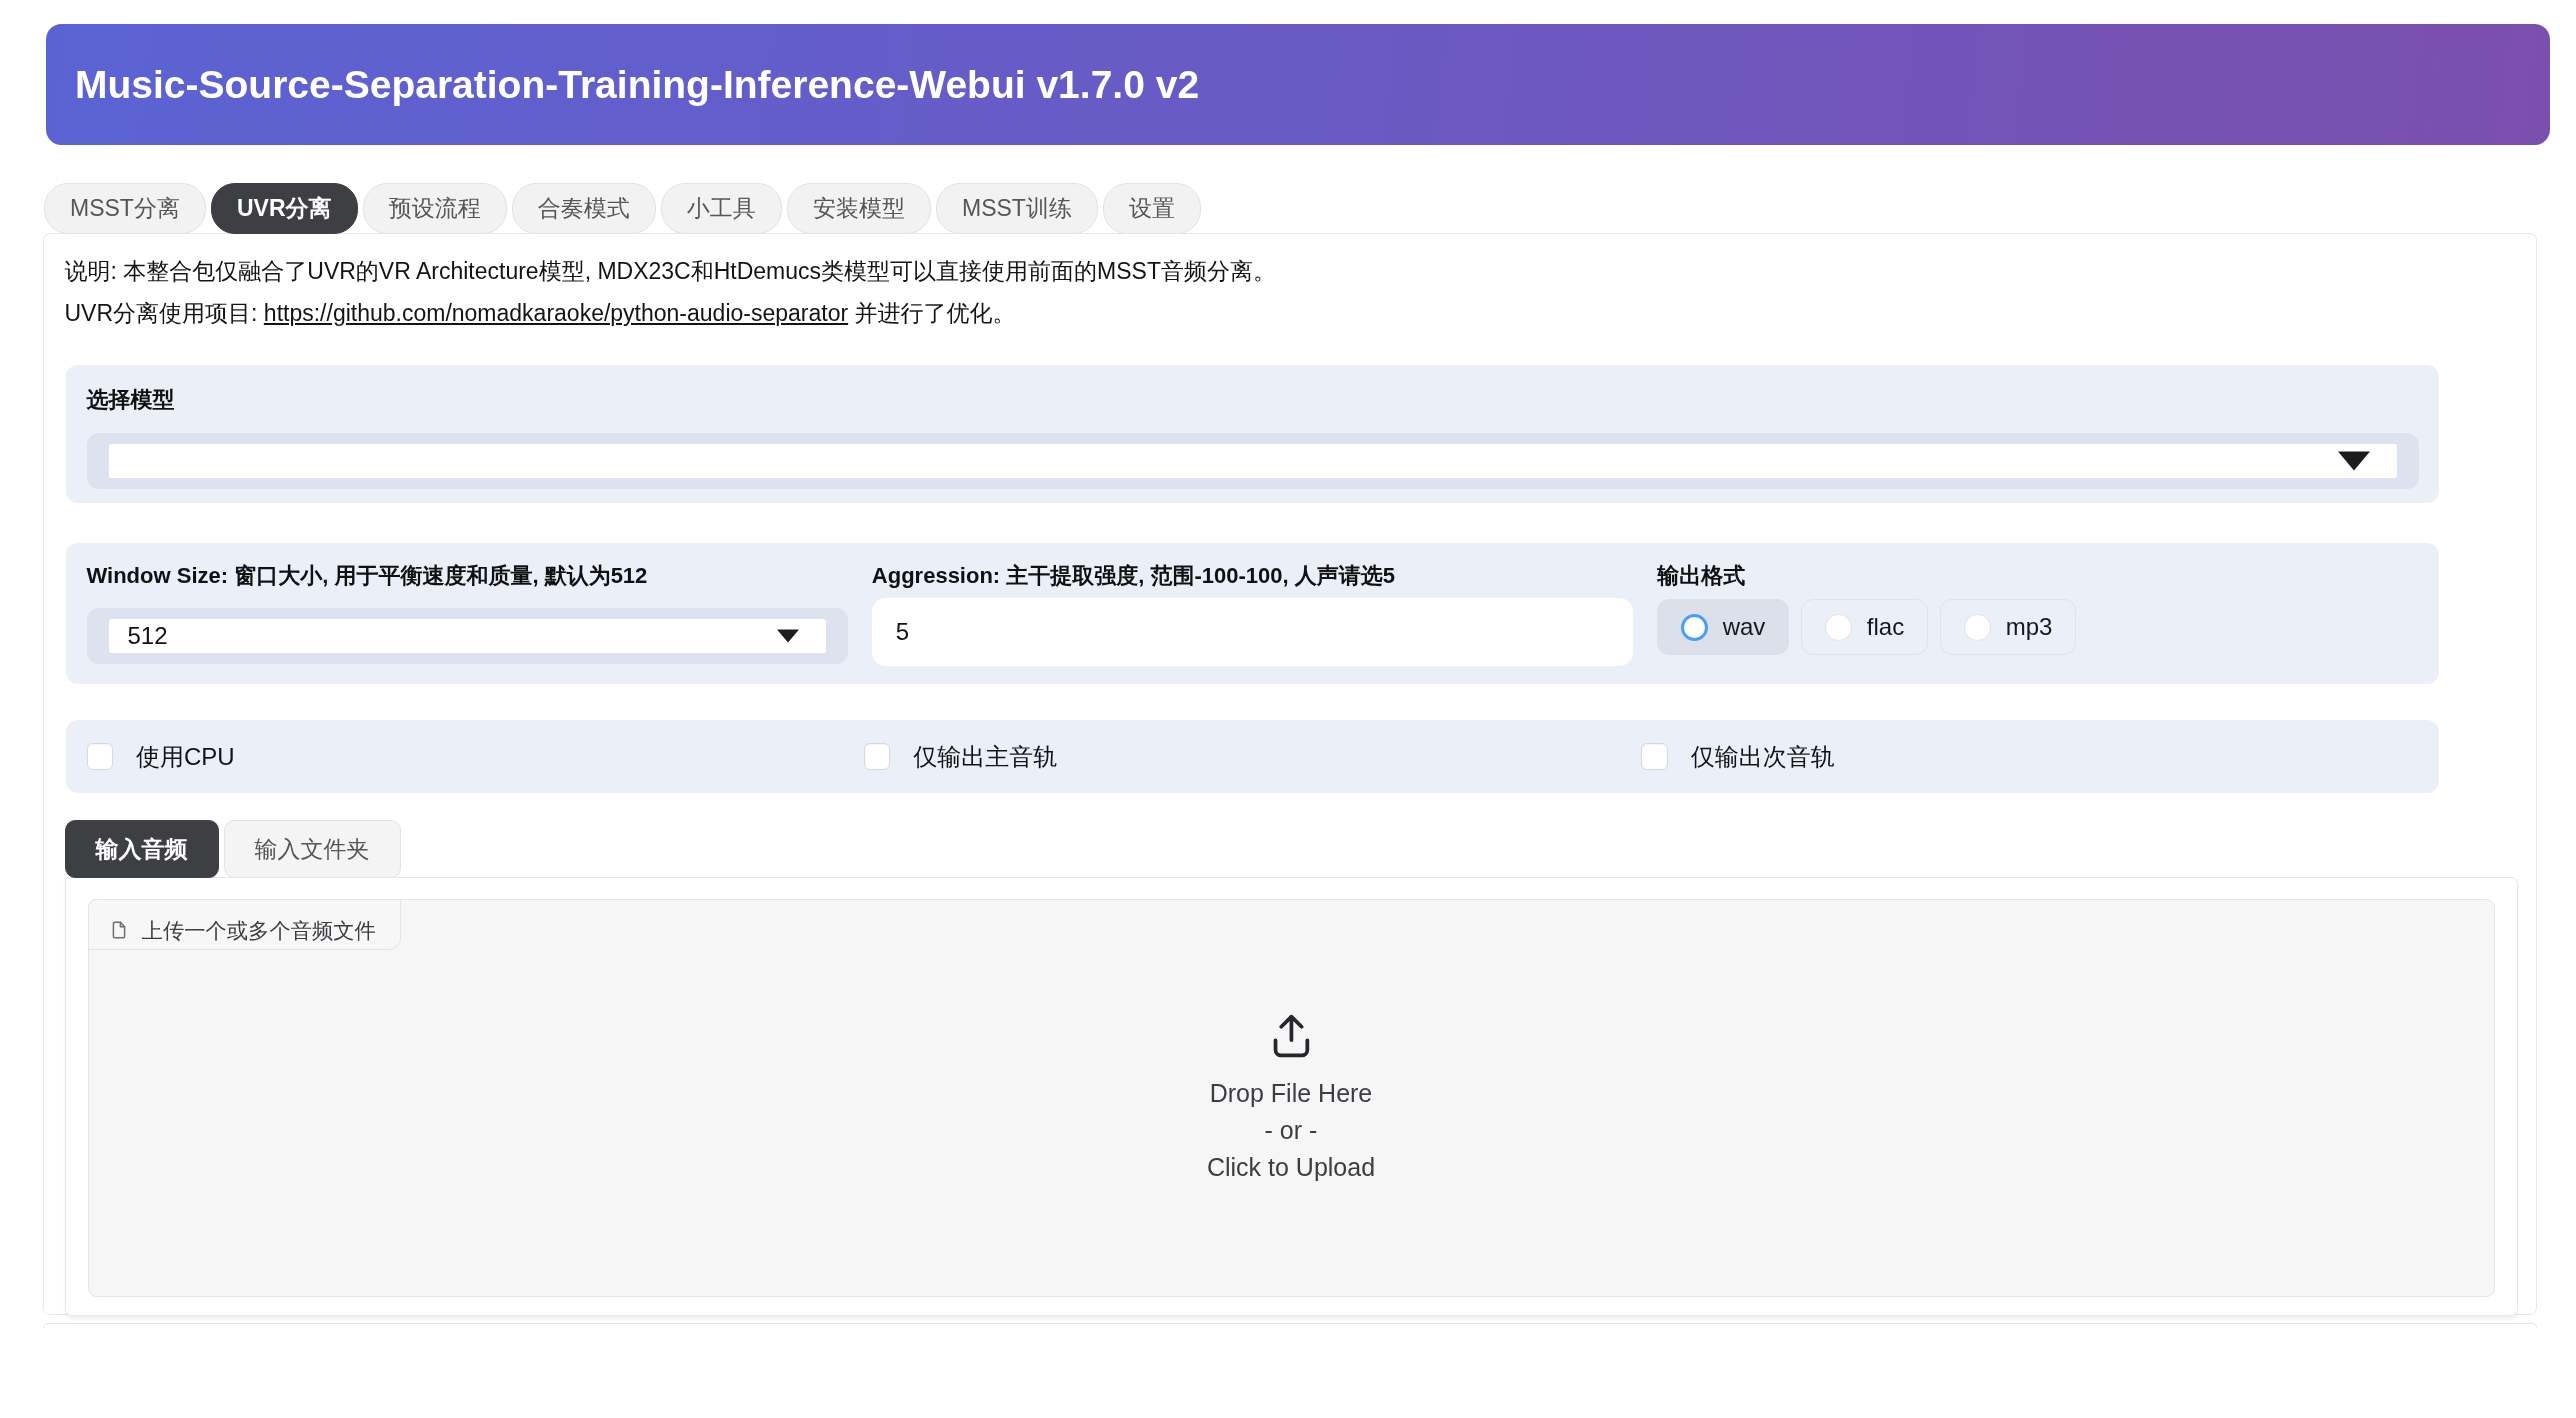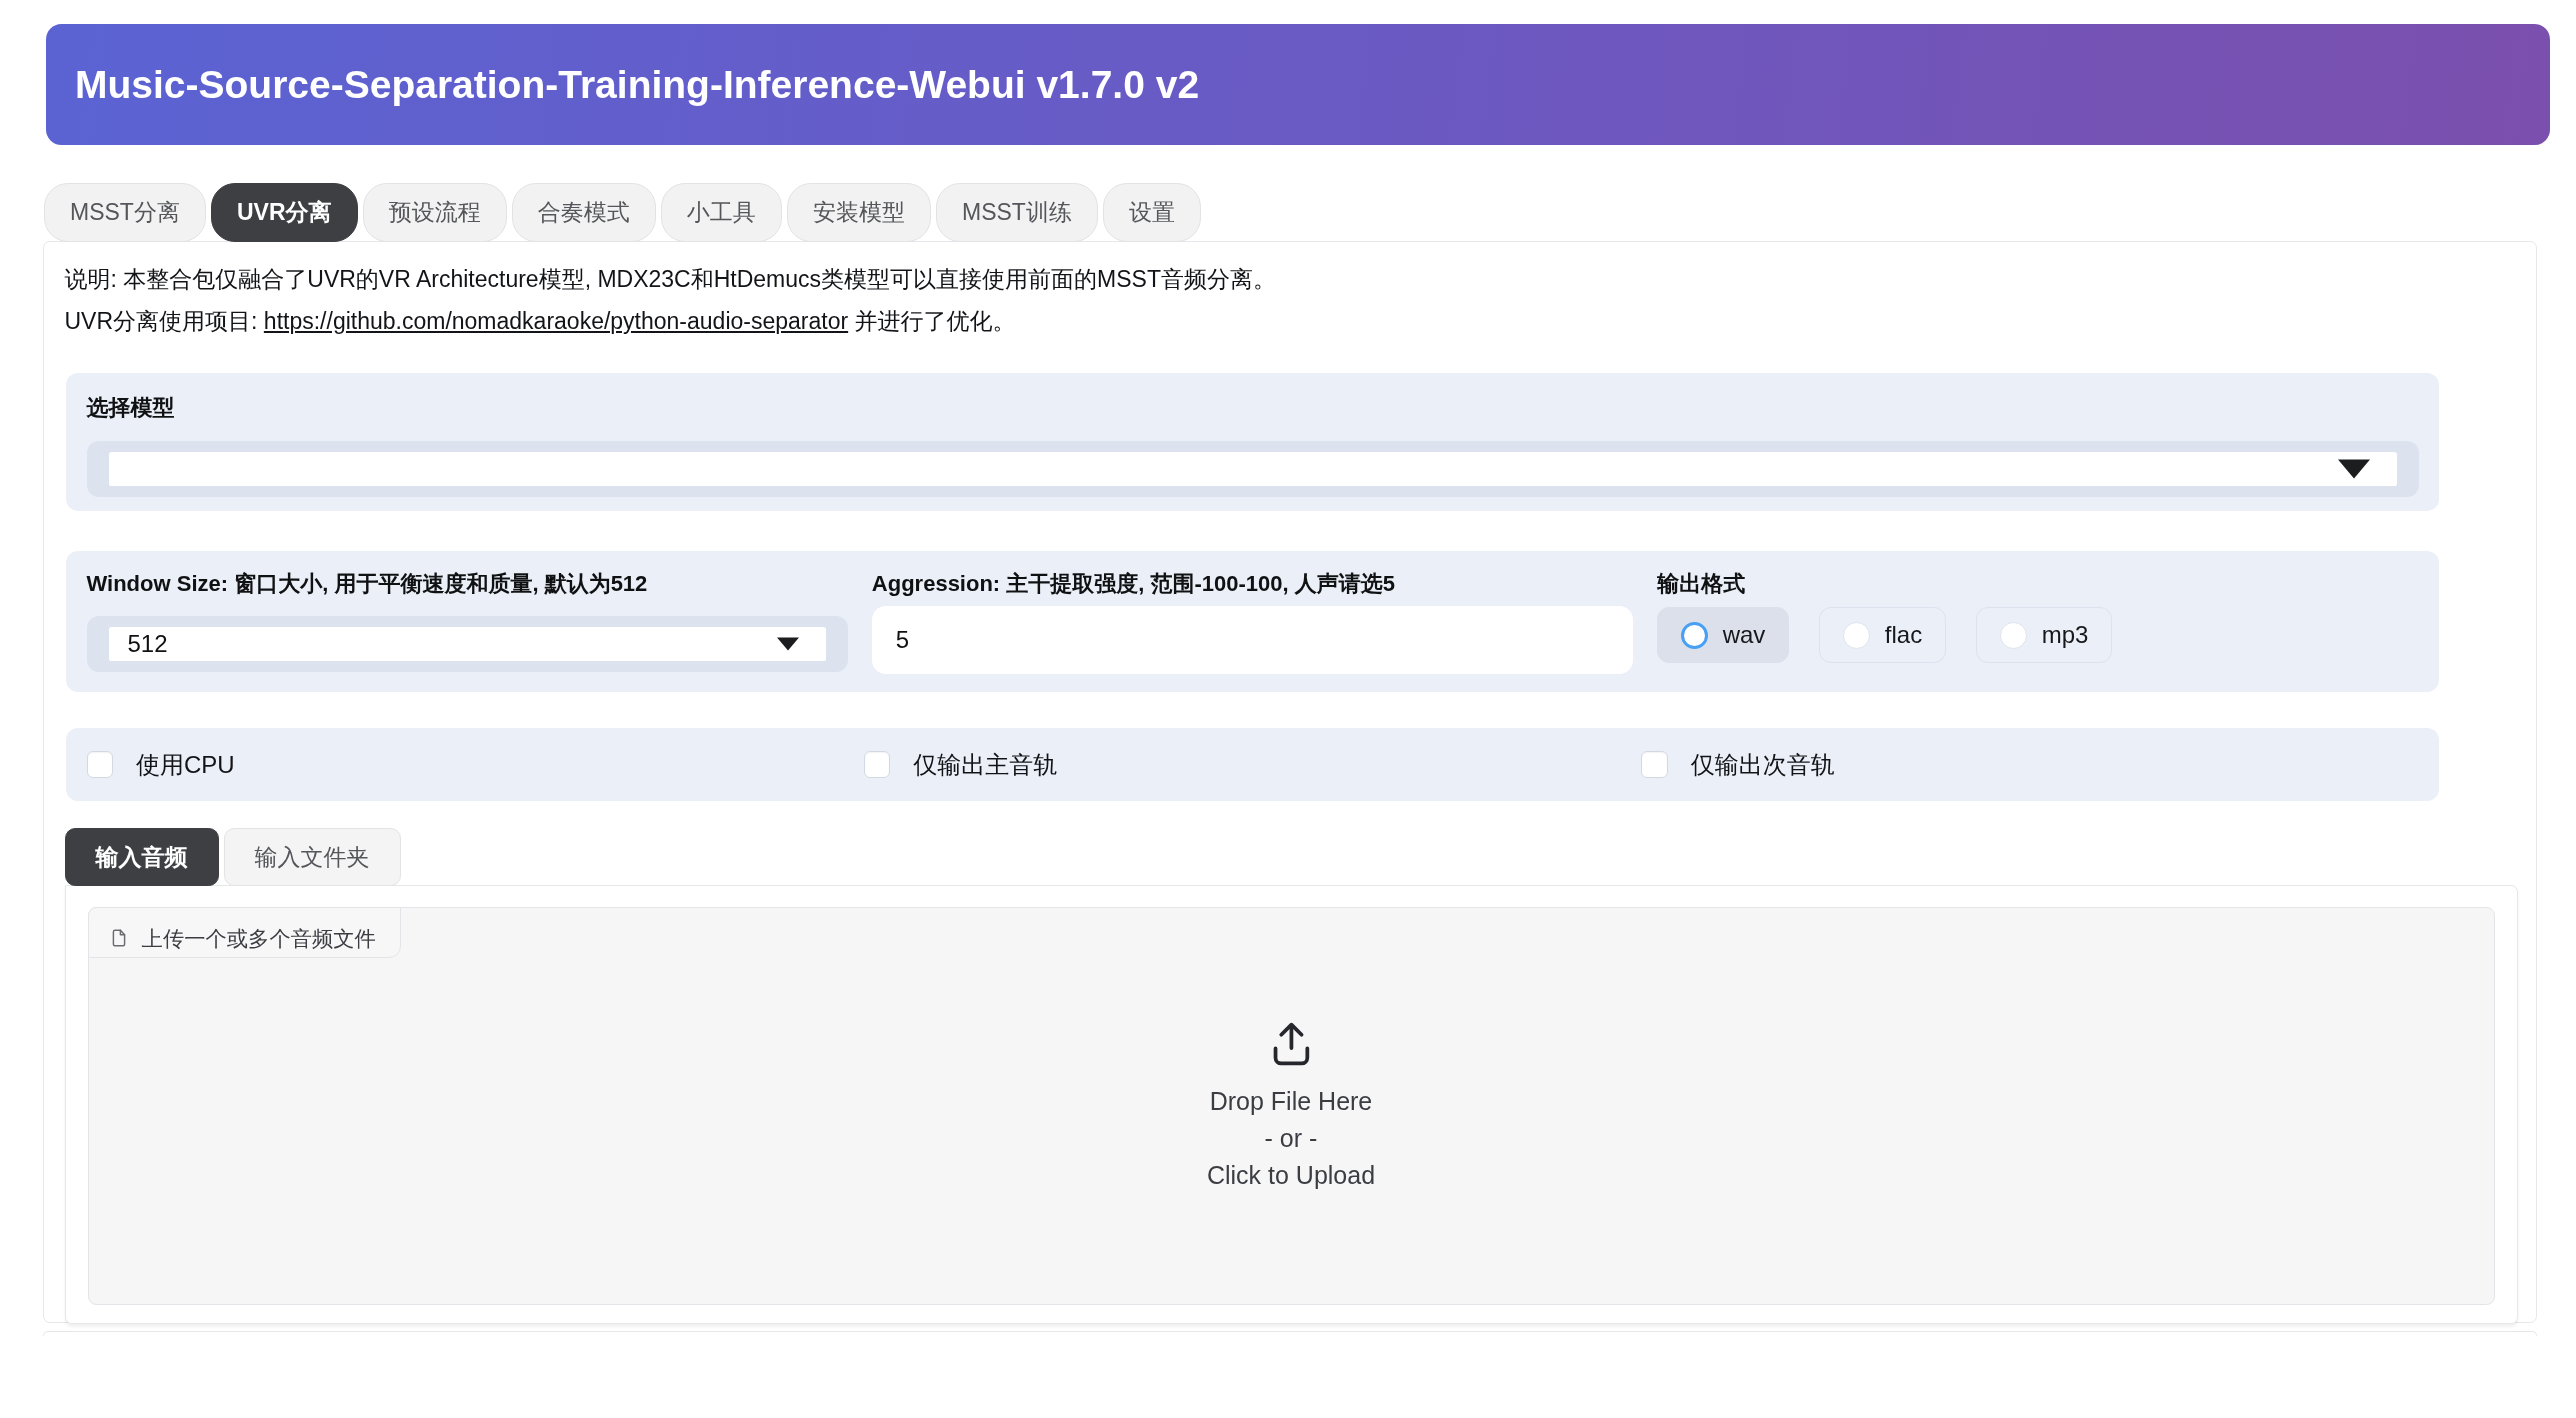--- a/index.html
+++ b/index.html
@@ -14,21 +14,21 @@
     background:linear-gradient(97deg,#5b63d3 0%,#6b59c2 55%,#7b4fad 100%);
     display:flex;align-items:center;box-sizing:border-box;
   }
   .banner h1{margin:0 0 0 29px;font-size:39px;font-weight:700;color:#ffffff;letter-spacing:0;}
   
   .subtitle{margin:61px 0 0 41px;font-size:23px;color:#1c1d20;}
   
   .tabs{display:flex;gap:5.1px;position:relative;z-index:2;}
   .main-tabs{margin:38px 0 0 44px;}
   .tab{
-    box-sizing:border-box;height:59px;padding:0 25px;display:flex;align-items:center;justify-content:center;
+    box-sizing:border-box;height:51px;padding:0 25px;display:flex;align-items:center;justify-content:center;
     font-size:23px;font-weight:500;color:#55565a;background:#f2f2f3;border:0.9px solid #e3e3e6;
     border-radius:24px;font-family:inherit;cursor:pointer;white-space:nowrap;
   }
   .tab.selected{background:#3e3f43;border-color:#3e3f43;color:#ffffff;font-weight:700;}
   
   .content-panel{
     box-sizing:border-box;margin:0 0 0 43px;width:2494px;height:1082px;background:#ffffff;
     border:0.9px solid #e6e7ea;border-radius:6.8px;position:relative;z-index:1;margin-top:-0.9px;
   }
   .desc1{margin:19px 0 0 20.5px;font-size:23px;line-height:36px;color:#131417;}
@@ -44,21 +44,21 @@
   .caret.big{border-left:16px solid transparent;border-right:16px solid transparent;border-top:19.6px solid #1c1d1f;}
   .caret.small{border-left:11px solid transparent;border-right:11px solid transparent;border-top:13.7px solid #1c1d1f;}
   
   .row-panel{margin-top:40px;height:141px;padding:19px 20.5px;display:grid;grid-template-columns:1fr 1fr 1fr;column-gap:24px;}
   .col{position:relative;min-width:0;}
   .col .dropdown-wrapper{margin-top:19px;}
   .text-input{
     box-sizing:border-box;margin-top:8.5px;width:100%;height:68px;border:none;border-radius:13.7px;background:#ffffff;
     font-size:24px;padding:0 24px;font-family:inherit;color:#111;outline:none;display:block;
   }
-  .radio-row{margin-top:10.2px;display:flex;gap:30px;}
+  .radio-row{margin-top:10.2px;display:flex;gap:12px;}
   .radio-chip{
     box-sizing:border-box;height:56px;display:flex;align-items:center;gap:14.5px;padding:0 23px;
     border-radius:12px;font-size:24px;color:#17181b;border:0.9px solid #dce2ee;background:transparent;cursor:pointer;
   }
   .radio-chip.selected{background:#dbe0ea;border-color:#dbe0ea;}
   .radio-circle{width:27px;height:27px;border-radius:50%;background:#ffffff;border:1.7px solid #dfe3ea;box-sizing:border-box;flex:none;}
   .radio-chip.selected .radio-circle{border:3.4px solid #47a0f4;}
   
   .checks-panel{margin-top:36px;height:73px;display:grid;grid-template-columns:1fr 1fr 1fr;align-items:center;padding:0 20.5px;}
   .check-item{display:flex;align-items:center;gap:23px;font-size:24px;color:#121316;cursor:pointer;}

